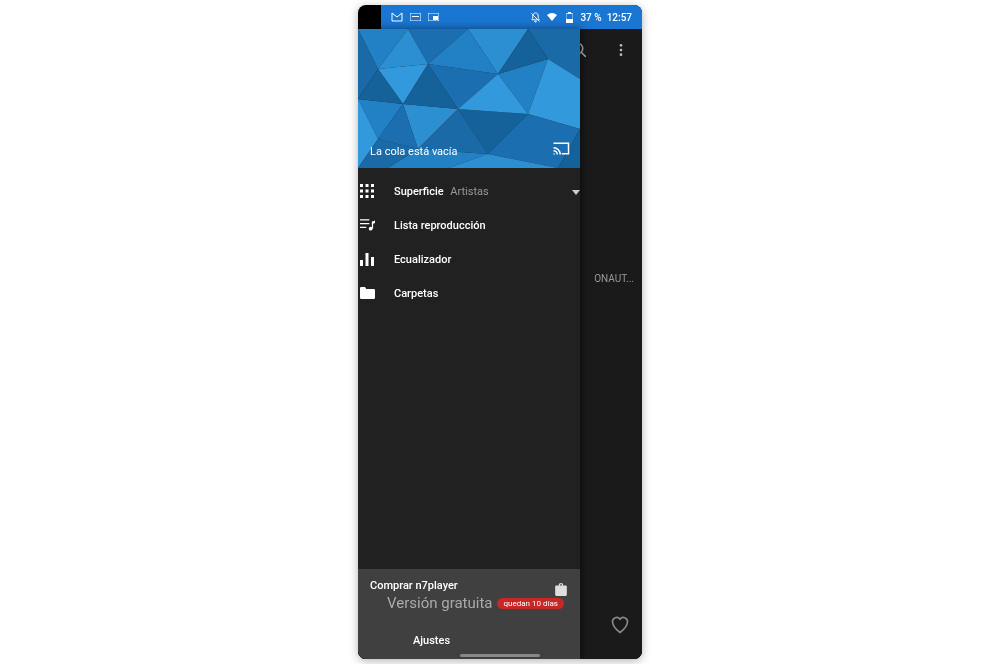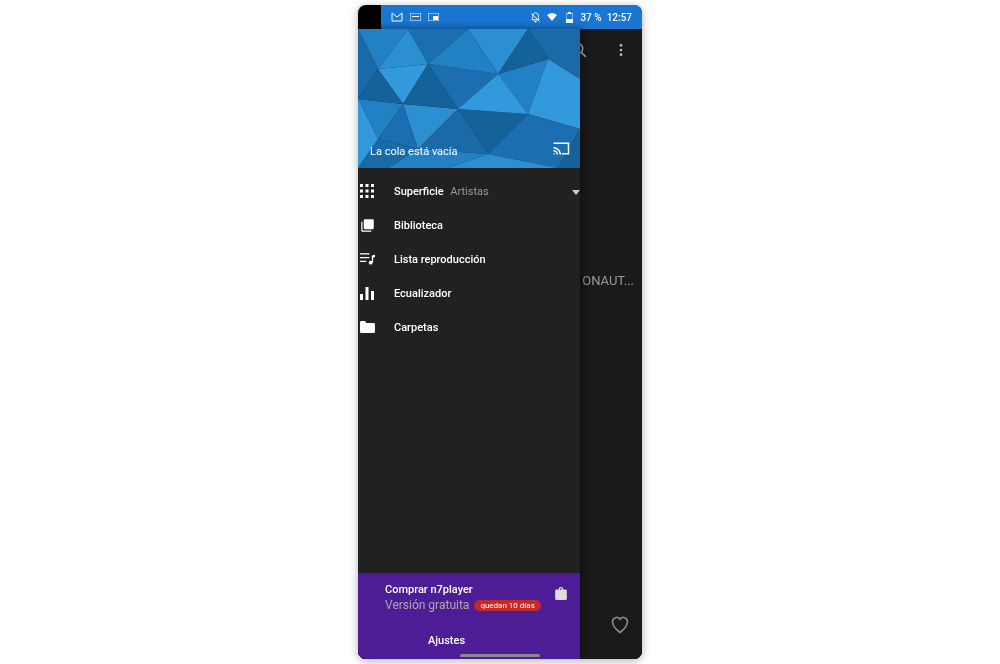--- a/index.html
+++ b/index.html
@@ -60,21 +60,21 @@
       width: 30px; height: 30px;
       display: flex; align-items: center; justify-content: center;
       color: #bbb;
       cursor: pointer;
     }
     .behind-text {
       position: absolute;
       right: 8px;
       top: 244px;
       color: #999;
-      font-size: 13px;
+      font-size: 10px;
     }
     .heart-btn {
       position: absolute;
       right: 12px;
       bottom: 20px;
       color: #888;
     }
     
     .drawer {
       position: absolute;
@@ -131,41 +131,41 @@
       flex-shrink: 0;
     }
     .item-label { font-weight: 500; }
     .item-sub { color: #999; font-weight: 400; margin-left: 4px; }
     .chevron {
       margin-left: auto;
       color: #ccc;
     }
     
     .drawer-footer {
-      background: #4c1d95;
-      padding-left: 15px;
+      background: #404040;
     }
     .footer-purchase {
       padding: 10px 12px;
       position: relative;
     }
     .footer-title {
       color: #fff;
       font-size: 11px;
       font-weight: 500;
     }
     .footer-sub {
       display: flex;
       align-items: center;
       gap: 5px;
       margin-top: 2px;
     }
     .footer-sub-text {
       color: #aaa;
-      font-size: 12px;
+      font-size: 15px;
+      margin-left: 17px;
     }
     .badge {
       background: #c62828;
       color: #fff;
       font-size: 8px;
       padding: 1px 6px;
       border-radius: 8px;
     }
     .shop-icon {
       position: absolute;
@@ -327,29 +327,20 @@
             <span class="item-sub">Artistas</span>
           </span>
           <span class="chevron">
             <svg width="8" height="5" viewBox="0 0 8 5" fill="currentColor">
                 <path d="M0 0 L4 5 L8 0 Z"></path>
               </svg>
           </span>
         </div>
         <div class="drawer-item">
           <span class="item-icon">
-            <svg width="15" height="15" viewBox="0 0 24 24" fill="#fff">
-                <path d="M4 6H2v14c0 1.1.9 2 2 2h14v-2H4V6zm16-4H8c-1.1 0-2 .9-2 2v12c0 1.1.9 2 2 2h12c1.1 0 2-.9 2-2V4c0-1.1-.9-2-2-2zm-3 5.5c0 .83-.67 1.5-1.5 1.5S14 8.33 14 7.5 14.67 6 15.5 6 17 6.67 17 7.5zM12 9l-3 4h10l-4-5-3 4z" fill="none"></path>
-                <path d="M4 6H2v14c0 1.1.9 2 2 2h14v-2H4V6zm16-4H8c-1.1 0-2 .9-2 2v12c0 1.1.9 2 2 2h12c1.1 0 2-.9 2-2V4c0-1.1-.9-2-2-2z"></path>
-              </svg>
-          </span>
-          <span class="item-label">Biblioteca</span>
-        </div>
-        <div class="drawer-item">
-          <span class="item-icon">
             <svg width="15" height="13" viewBox="0 0 24 20" fill="#fff">
                 <rect x="0" y="0" width="15" height="2"></rect>
                 <rect x="0" y="6" width="15" height="2"></rect>
                 <rect x="0" y="12" width="10" height="2"></rect>
                 <circle cx="17" cy="15" r="3"></circle>
                 <rect x="19" y="4" width="2" height="11"></rect>
                 <path d="M19 4 L24 2 V6 L19 8 Z"></path>
               </svg>
           </span>
           <span class="item-label">Lista reproducción</span>

